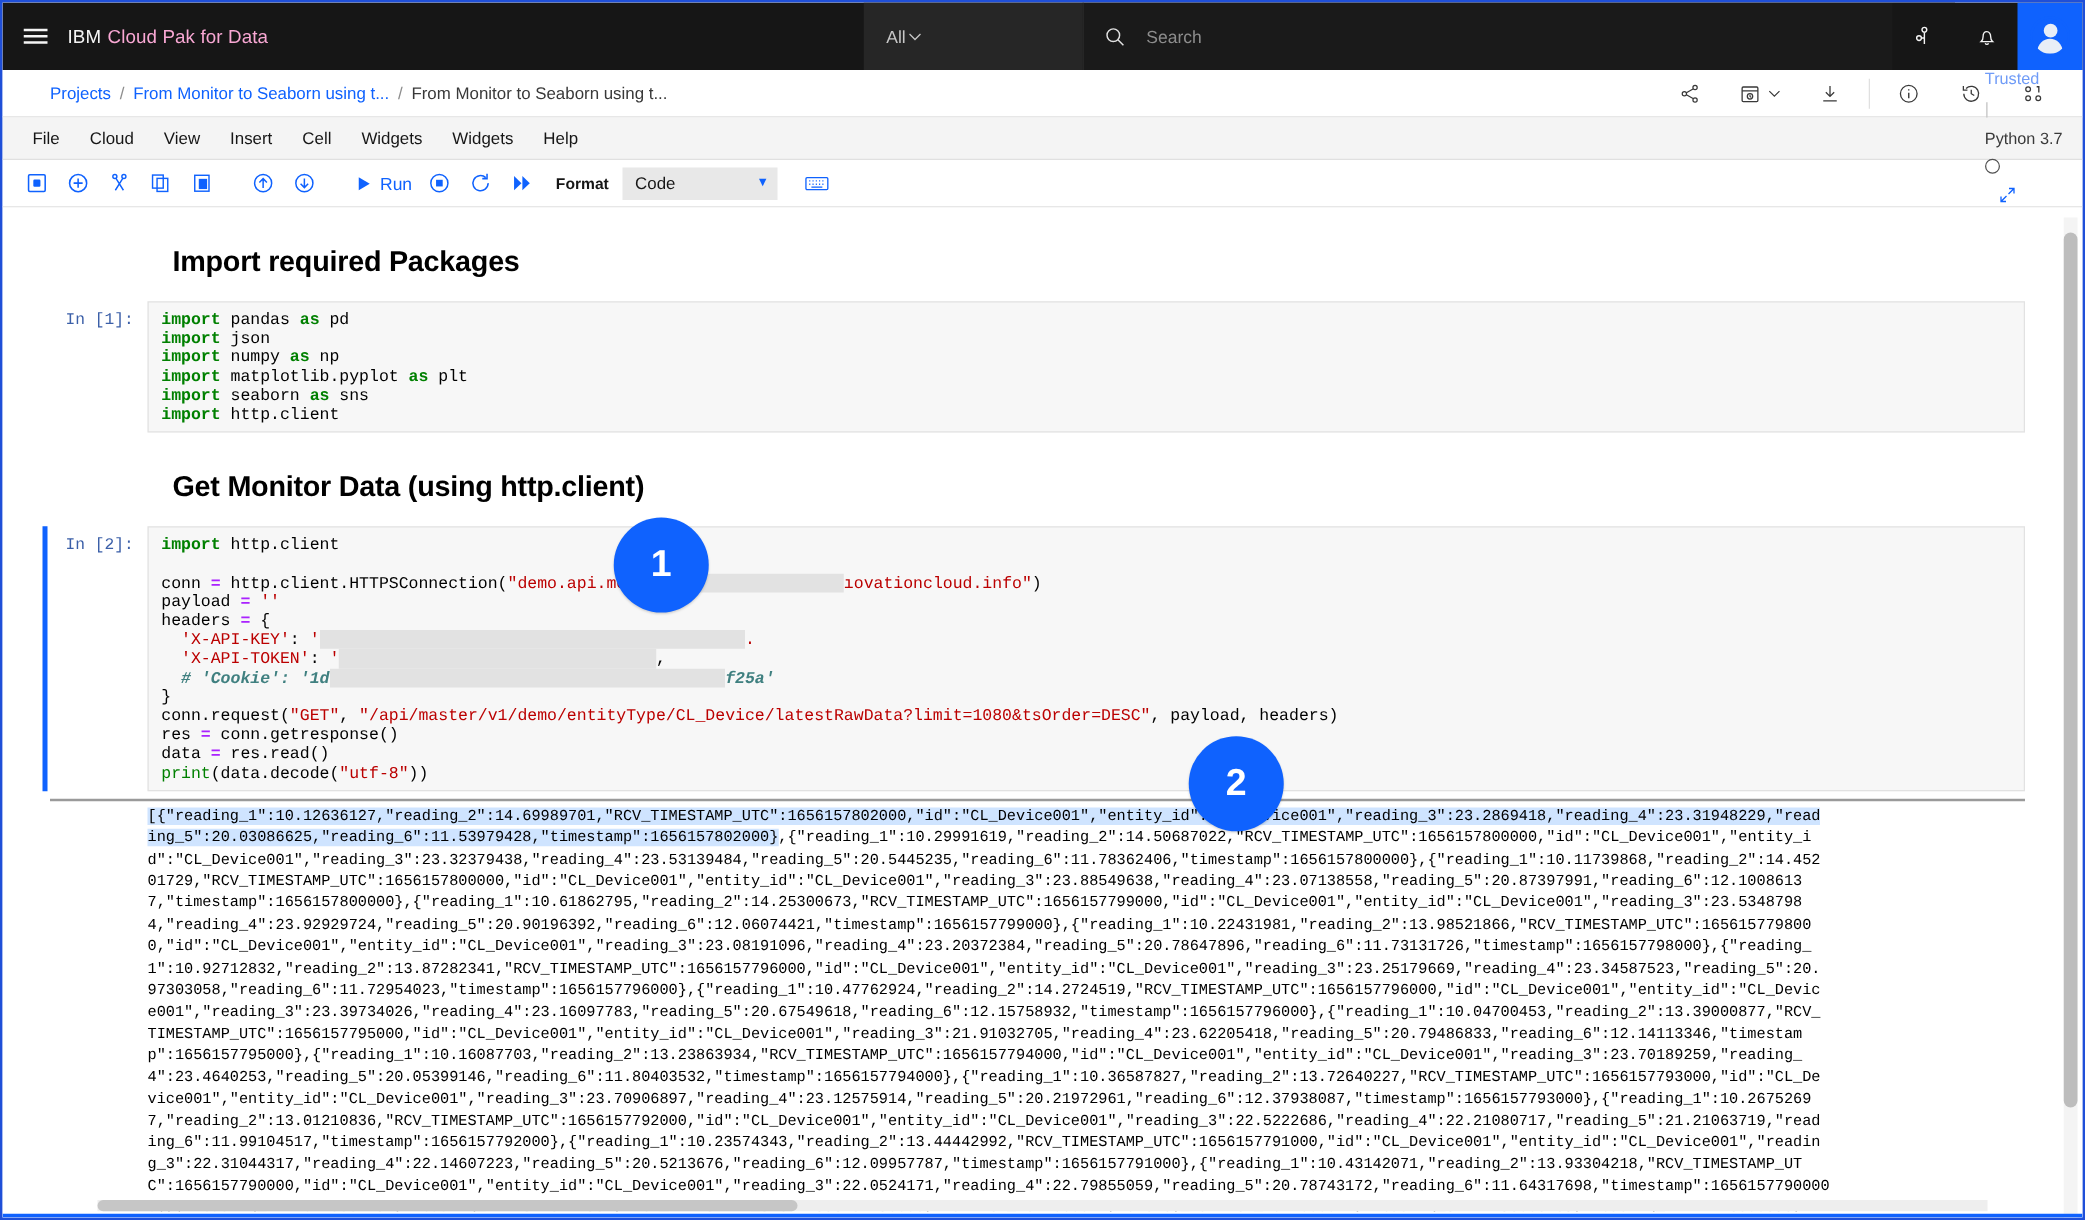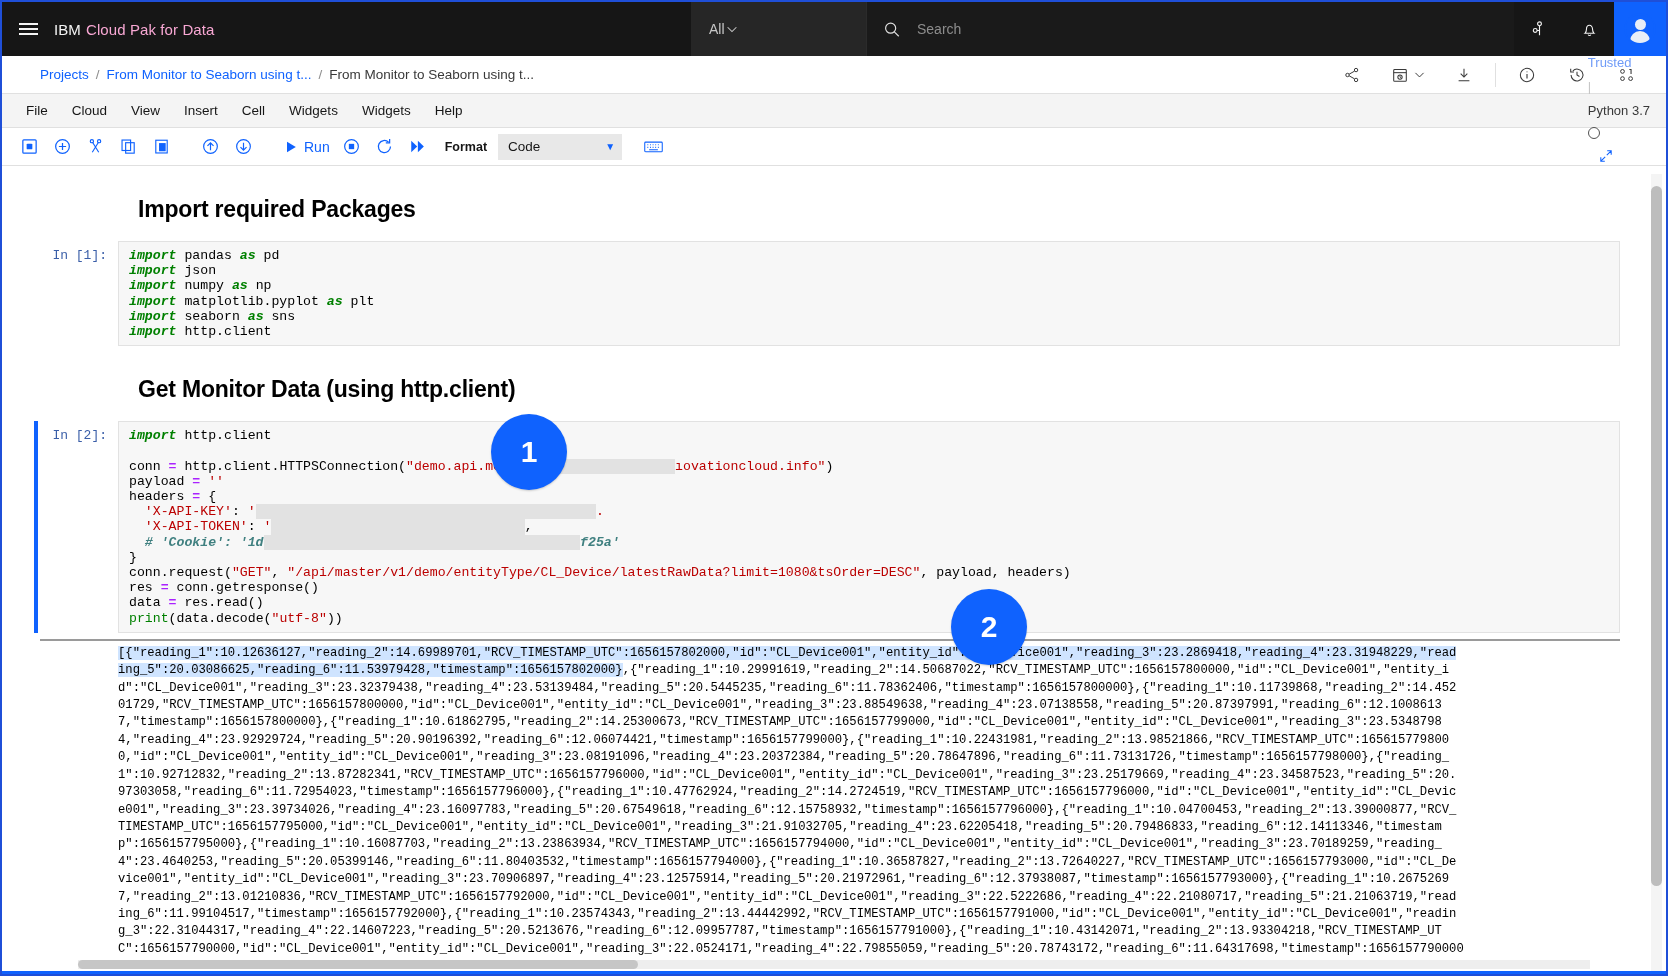--- a/index.html
+++ b/index.html
@@ -208,21 +208,21 @@
     background: #f7f7f7;
     border: 1px solid #e2e2e2;
     padding: 6px 10px;
     font-family: "Liberation Mono", monospace;
     font-size: 13.2px;
     line-height: 15.2px;
     color: #000;
     white-space: pre;
     overflow: hidden;
   }
-  .kw { color: #008000; font-weight: 700; font-style: italic; }
+  .kw { color: #008000; font-weight: 700; }
   .str { color: #bb0000; }
   .op { color: #aa22ff; font-weight: 700; }
   .cmt { color: #408080; font-style: italic; font-weight: bold; }
   .bi  { color: #008000; }
   .redact {
     display: inline-block;
     background: #e2e2e2;
     color: transparent;
     vertical-align: baseline;
   }

